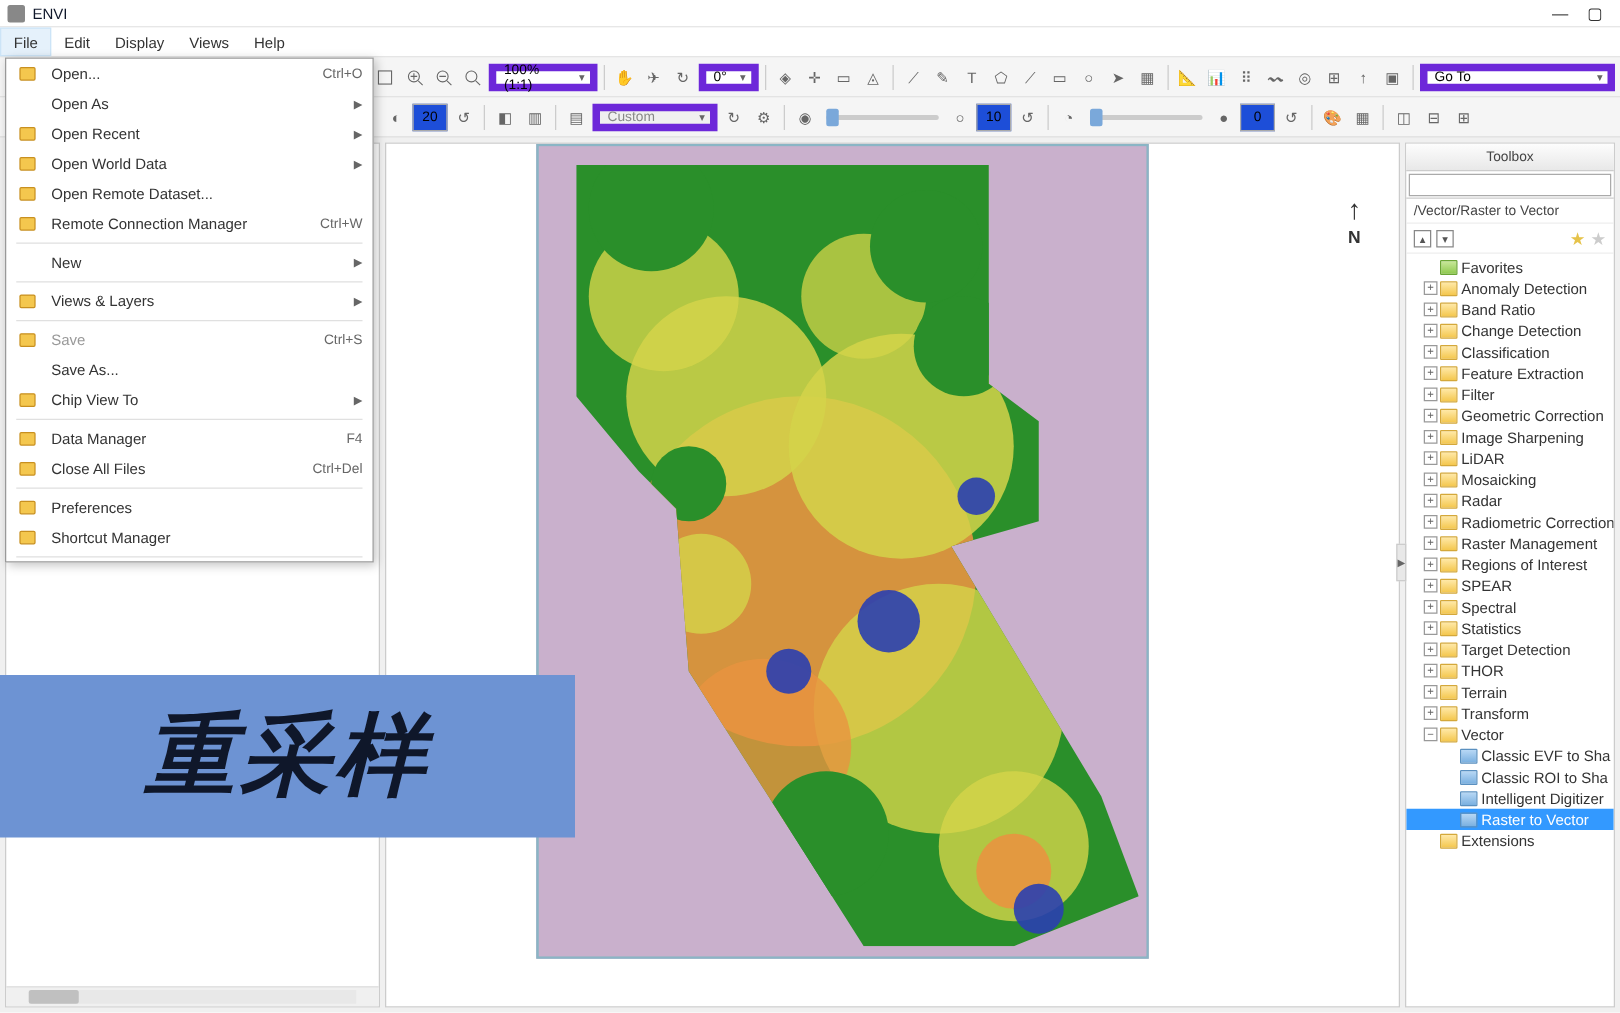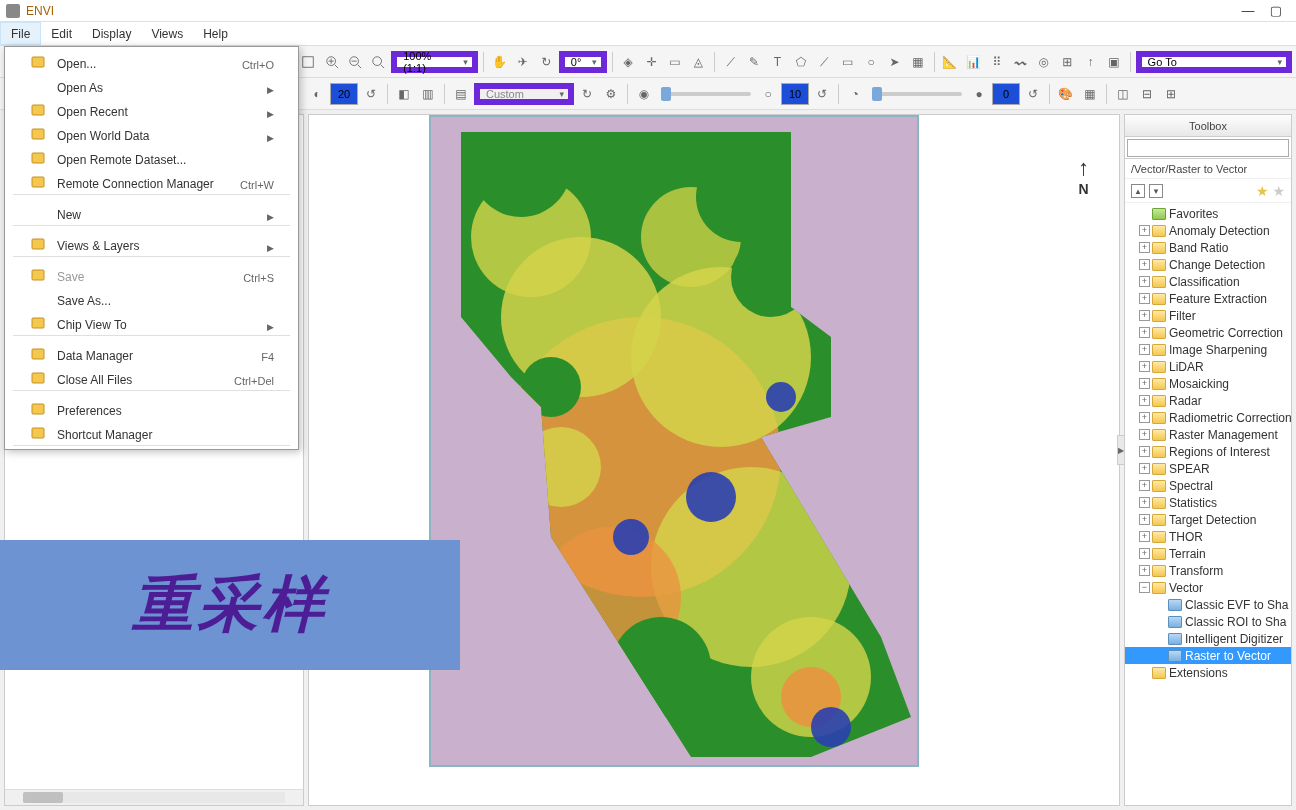--- a/index.html
+++ b/index.html
@@ -1,19 +1,19 @@
 <!DOCTYPE html>
 <html><head>
 <meta charset="utf-8">
 <style>
 *{box-sizing:border-box;margin:0;padding:0;font-family:"Segoe UI",Tahoma,sans-serif;font-size:12px;user-select:none}
 body{width:1296px;height:810px;background:#f0f0f0;overflow:hidden;position:relative}
 .titlebar{height:22px;background:#fff;display:flex;align-items:center;padding:0 6px;border-bottom:1px solid #e0e0e0}
 .titlebar .icon{width:14px;height:14px;background:#888;margin-right:6px;border-radius:2px}
-.titlebar .title{flex:1;font-size:12px;color:#a16207}
+.titlebar .title{flex:1;font-size:12px;color:#0f172a}
 .titlebar .winbtn{width:28px;text-align:center;color:#333;font-size:13px;cursor:pointer}
 .menubar{height:24px;background:#fff;display:flex;align-items:stretch;border-bottom:1px solid #ddd}
 .menuitem{padding:0 10px;display:flex;align-items:center;color:#333;cursor:pointer}
 .menuitem.active{background:#e5f1fb;border:1px solid #cce4f7}
 .toolbar1{height:32px;background:#f5f5f5;display:flex;align-items:center;padding:0 4px;border-bottom:1px solid #ddd;gap:2px}
 .toolbar2{height:32px;background:#f5f5f5;display:flex;align-items:center;padding:0 4px;border-bottom:1px solid #ddd;gap:2px}
 .tbtn{width:22px;height:22px;display:flex;align-items:center;justify-content:center;color:#666;cursor:pointer;border-radius:2px}
 .tbtn svg{width:14px;height:14px}
 .tsep{width:1px;height:20px;background:#ccc;margin:0 3px}
 .tcombo{height:22px;border:6px solid #6d28d9;background:#fff;padding:0 18px 0 6px;font-size:11px;position:relative;display:flex;align-items:center;min-width:40px}
@@ -48,29 +48,29 @@
 .treenode .exp{width:11px;height:11px;border:1px solid #999;display:flex;align-items:center;justify-content:center;font-size:9px;line-height:1;color:#666;margin-right:2px;flex-shrink:0}
 .treenode .noexp{width:13px;flex-shrink:0}
 .treenode .ficon{width:14px;height:12px;margin-right:3px;flex-shrink:0}
 .folder{background:linear-gradient(#ffe9a8,#f4c74e);border:1px solid #d4a83a;border-radius:1px}
 .fav{background:linear-gradient(#c8e89a,#8fc94e);border:1px solid #6aa534;border-radius:1px}
 .tool{background:linear-gradient(#b8d8f5,#7ab0e0);border:1px solid #5a90c0;border-radius:1px}
 .treenode.sel{background:#3399ff;color:#fff}
 .treenode.d1{padding-left:14px}
 .treenode.d2{padding-left:30px}
 .filemenu{position:absolute;left:4px;top:46px;width:295px;background:#fff;border:1px solid #999;box-shadow:2px 2px 8px rgba(0,0,0,0.25);z-index:100}
-.fmitem{display:flex;align-items:flex-end;height:24px;padding:0 24px;cursor:pointer}
+.fmitem{display:flex;align-items:center;height:24px;padding:0 8px;cursor:pointer}
 .fmitem .fmicon{width:18px;height:18px;margin-right:10px;display:flex;align-items:center;justify-content:center}
 .fmitem .fmlabel{flex:1;color:#333}
 .fmitem .fmshort{color:#666;font-size:11px}
 .fmitem .fmarrow{color:#666;font-size:9px;margin-left:8px}
 .fmitem.disabled .fmlabel{color:#999}
 .fmsep{height:1px;background:#e0e0e0;margin:3px 8px}
 .overlay{position:absolute;left:0;top:540px;width:460px;height:130px;background:#6d93d3;display:flex;align-items:center;justify-content:center;z-index:50}
-.overlay .txt{color:#4c1d95;font-size:61px;font-weight:900;font-style:italic;letter-spacing:4px;font-family:"Microsoft YaHei",sans-serif}
+.overlay .txt{color:#0f172a;font-size:72px;font-weight:900;font-style:italic;letter-spacing:4px;font-family:"Microsoft YaHei",sans-serif}
 
 .mapland{position:absolute;inset:0;overflow:hidden}
 </style>
 </head>
 <body>
 
 <div class="titlebar">
   <div class="icon"></div>
   <div class="title">ENVI</div>
   <div class="winbtn">—</div>

